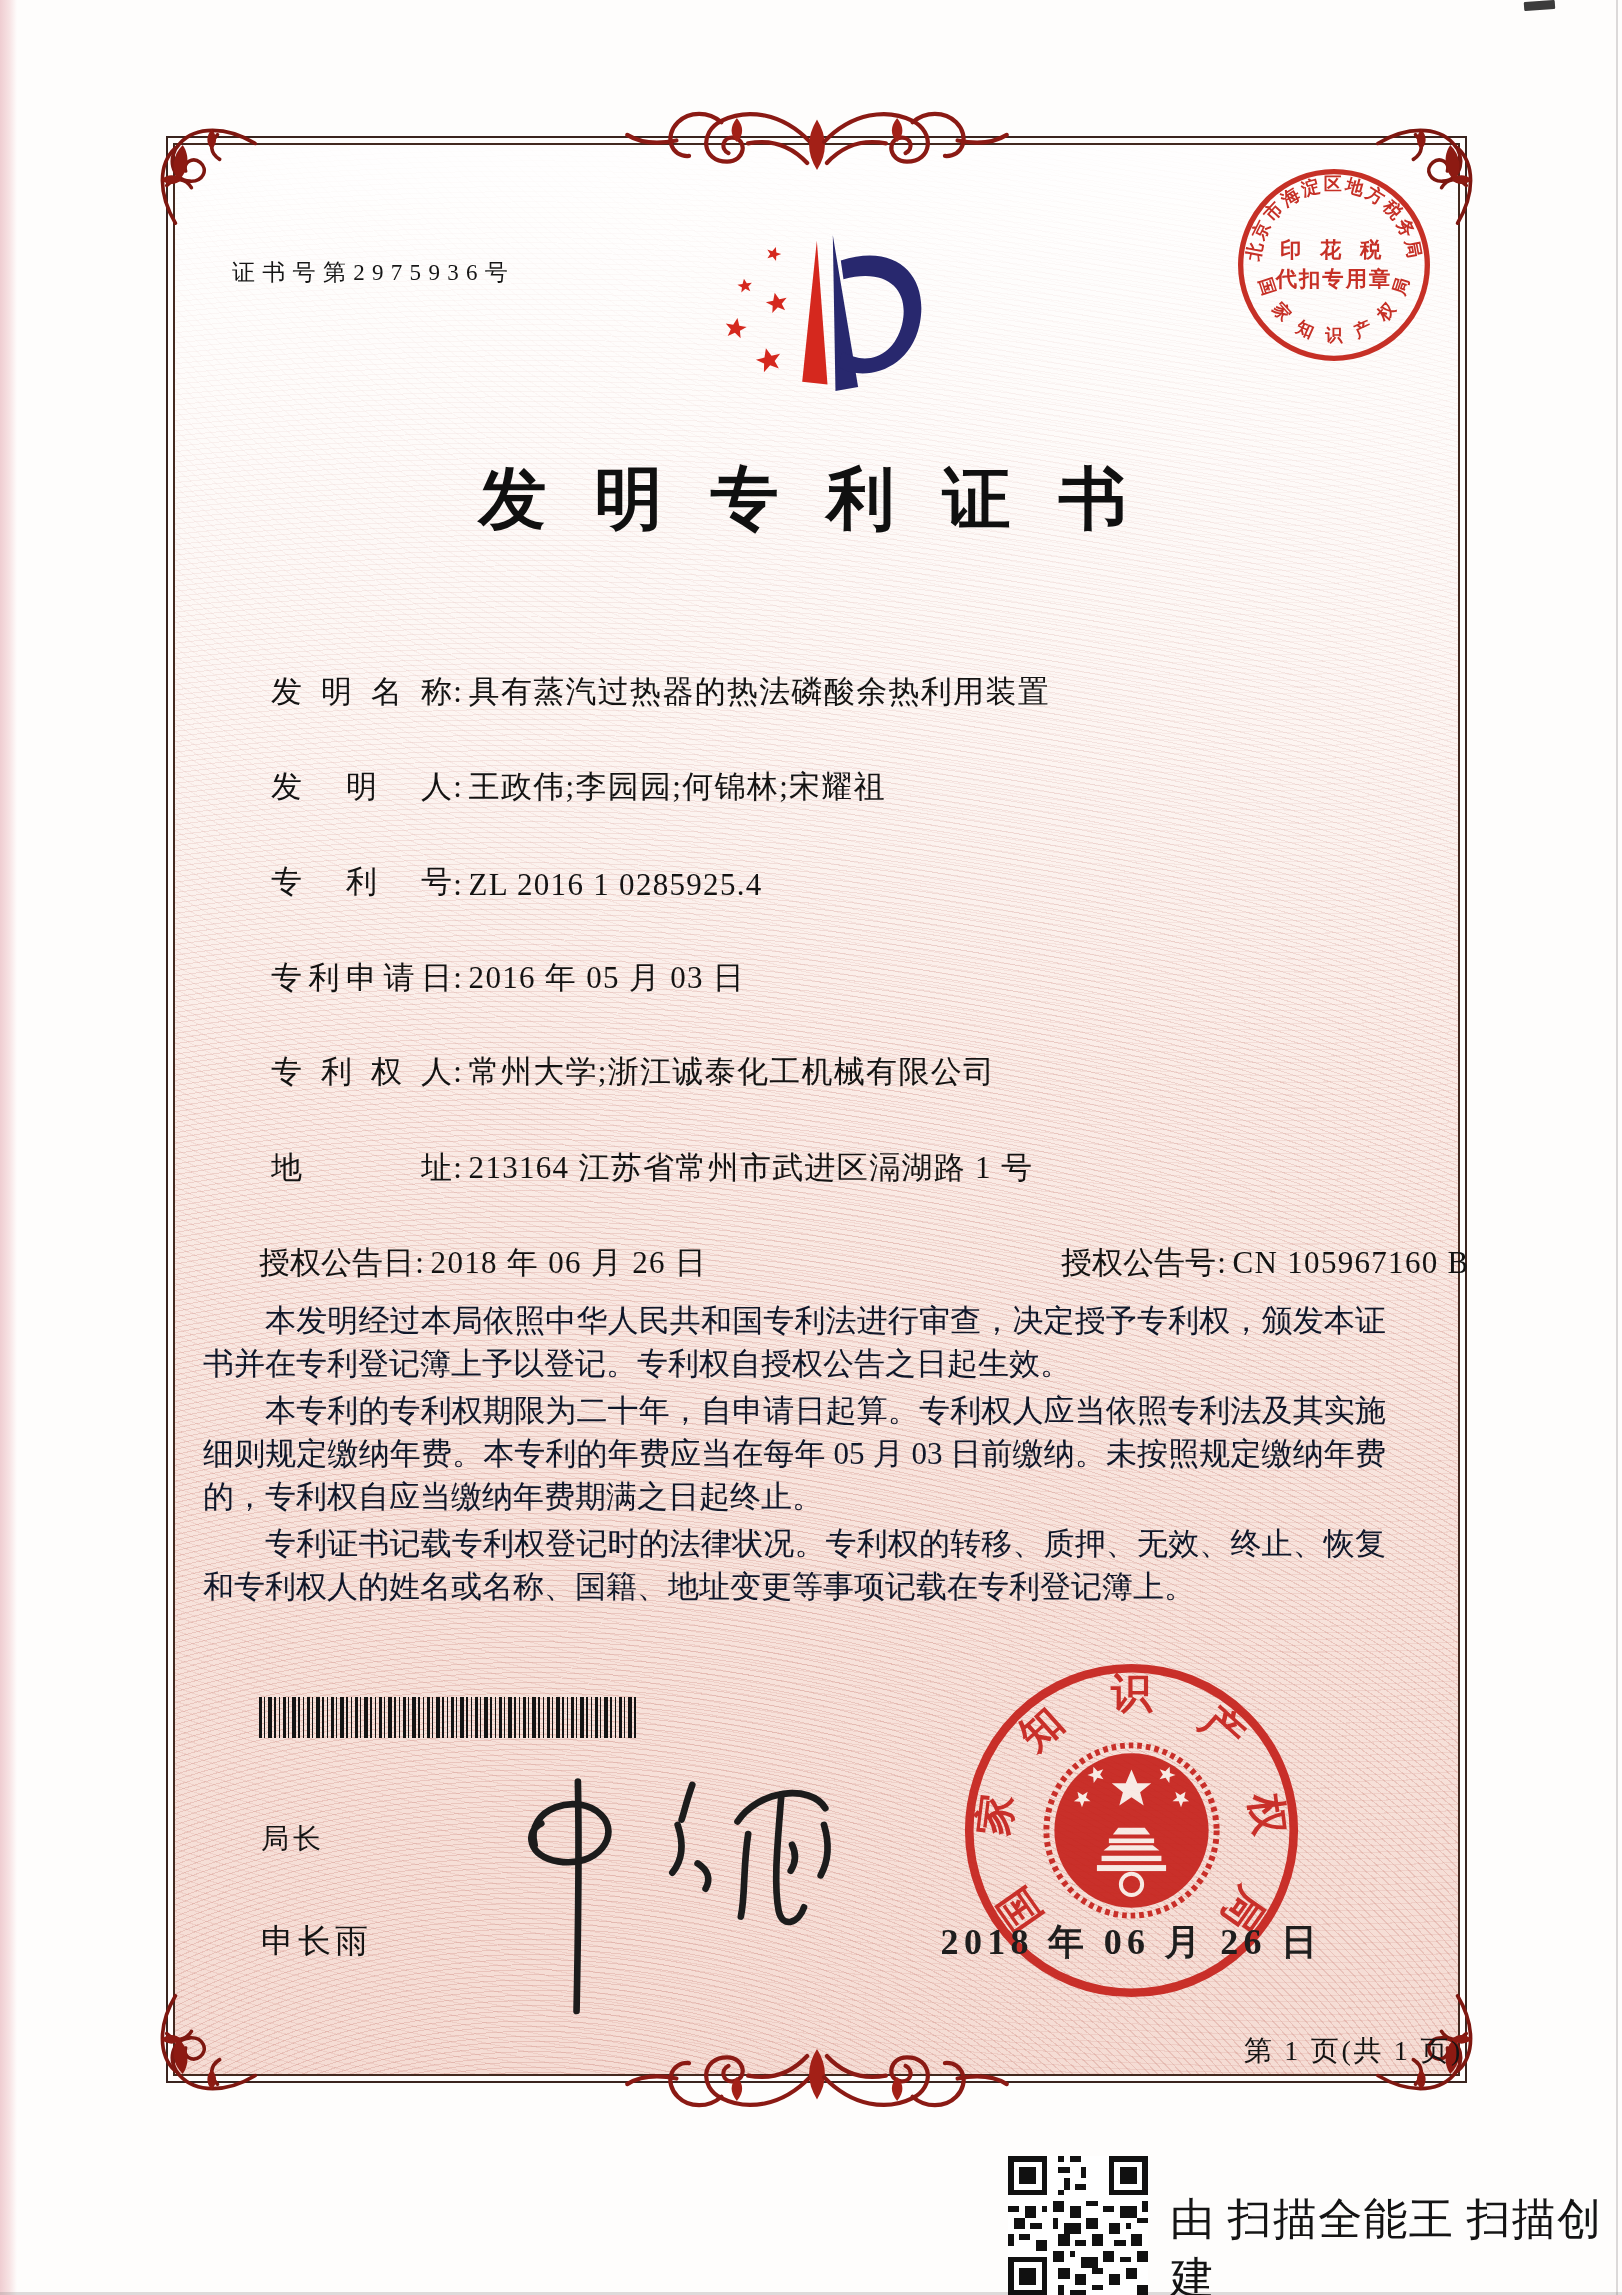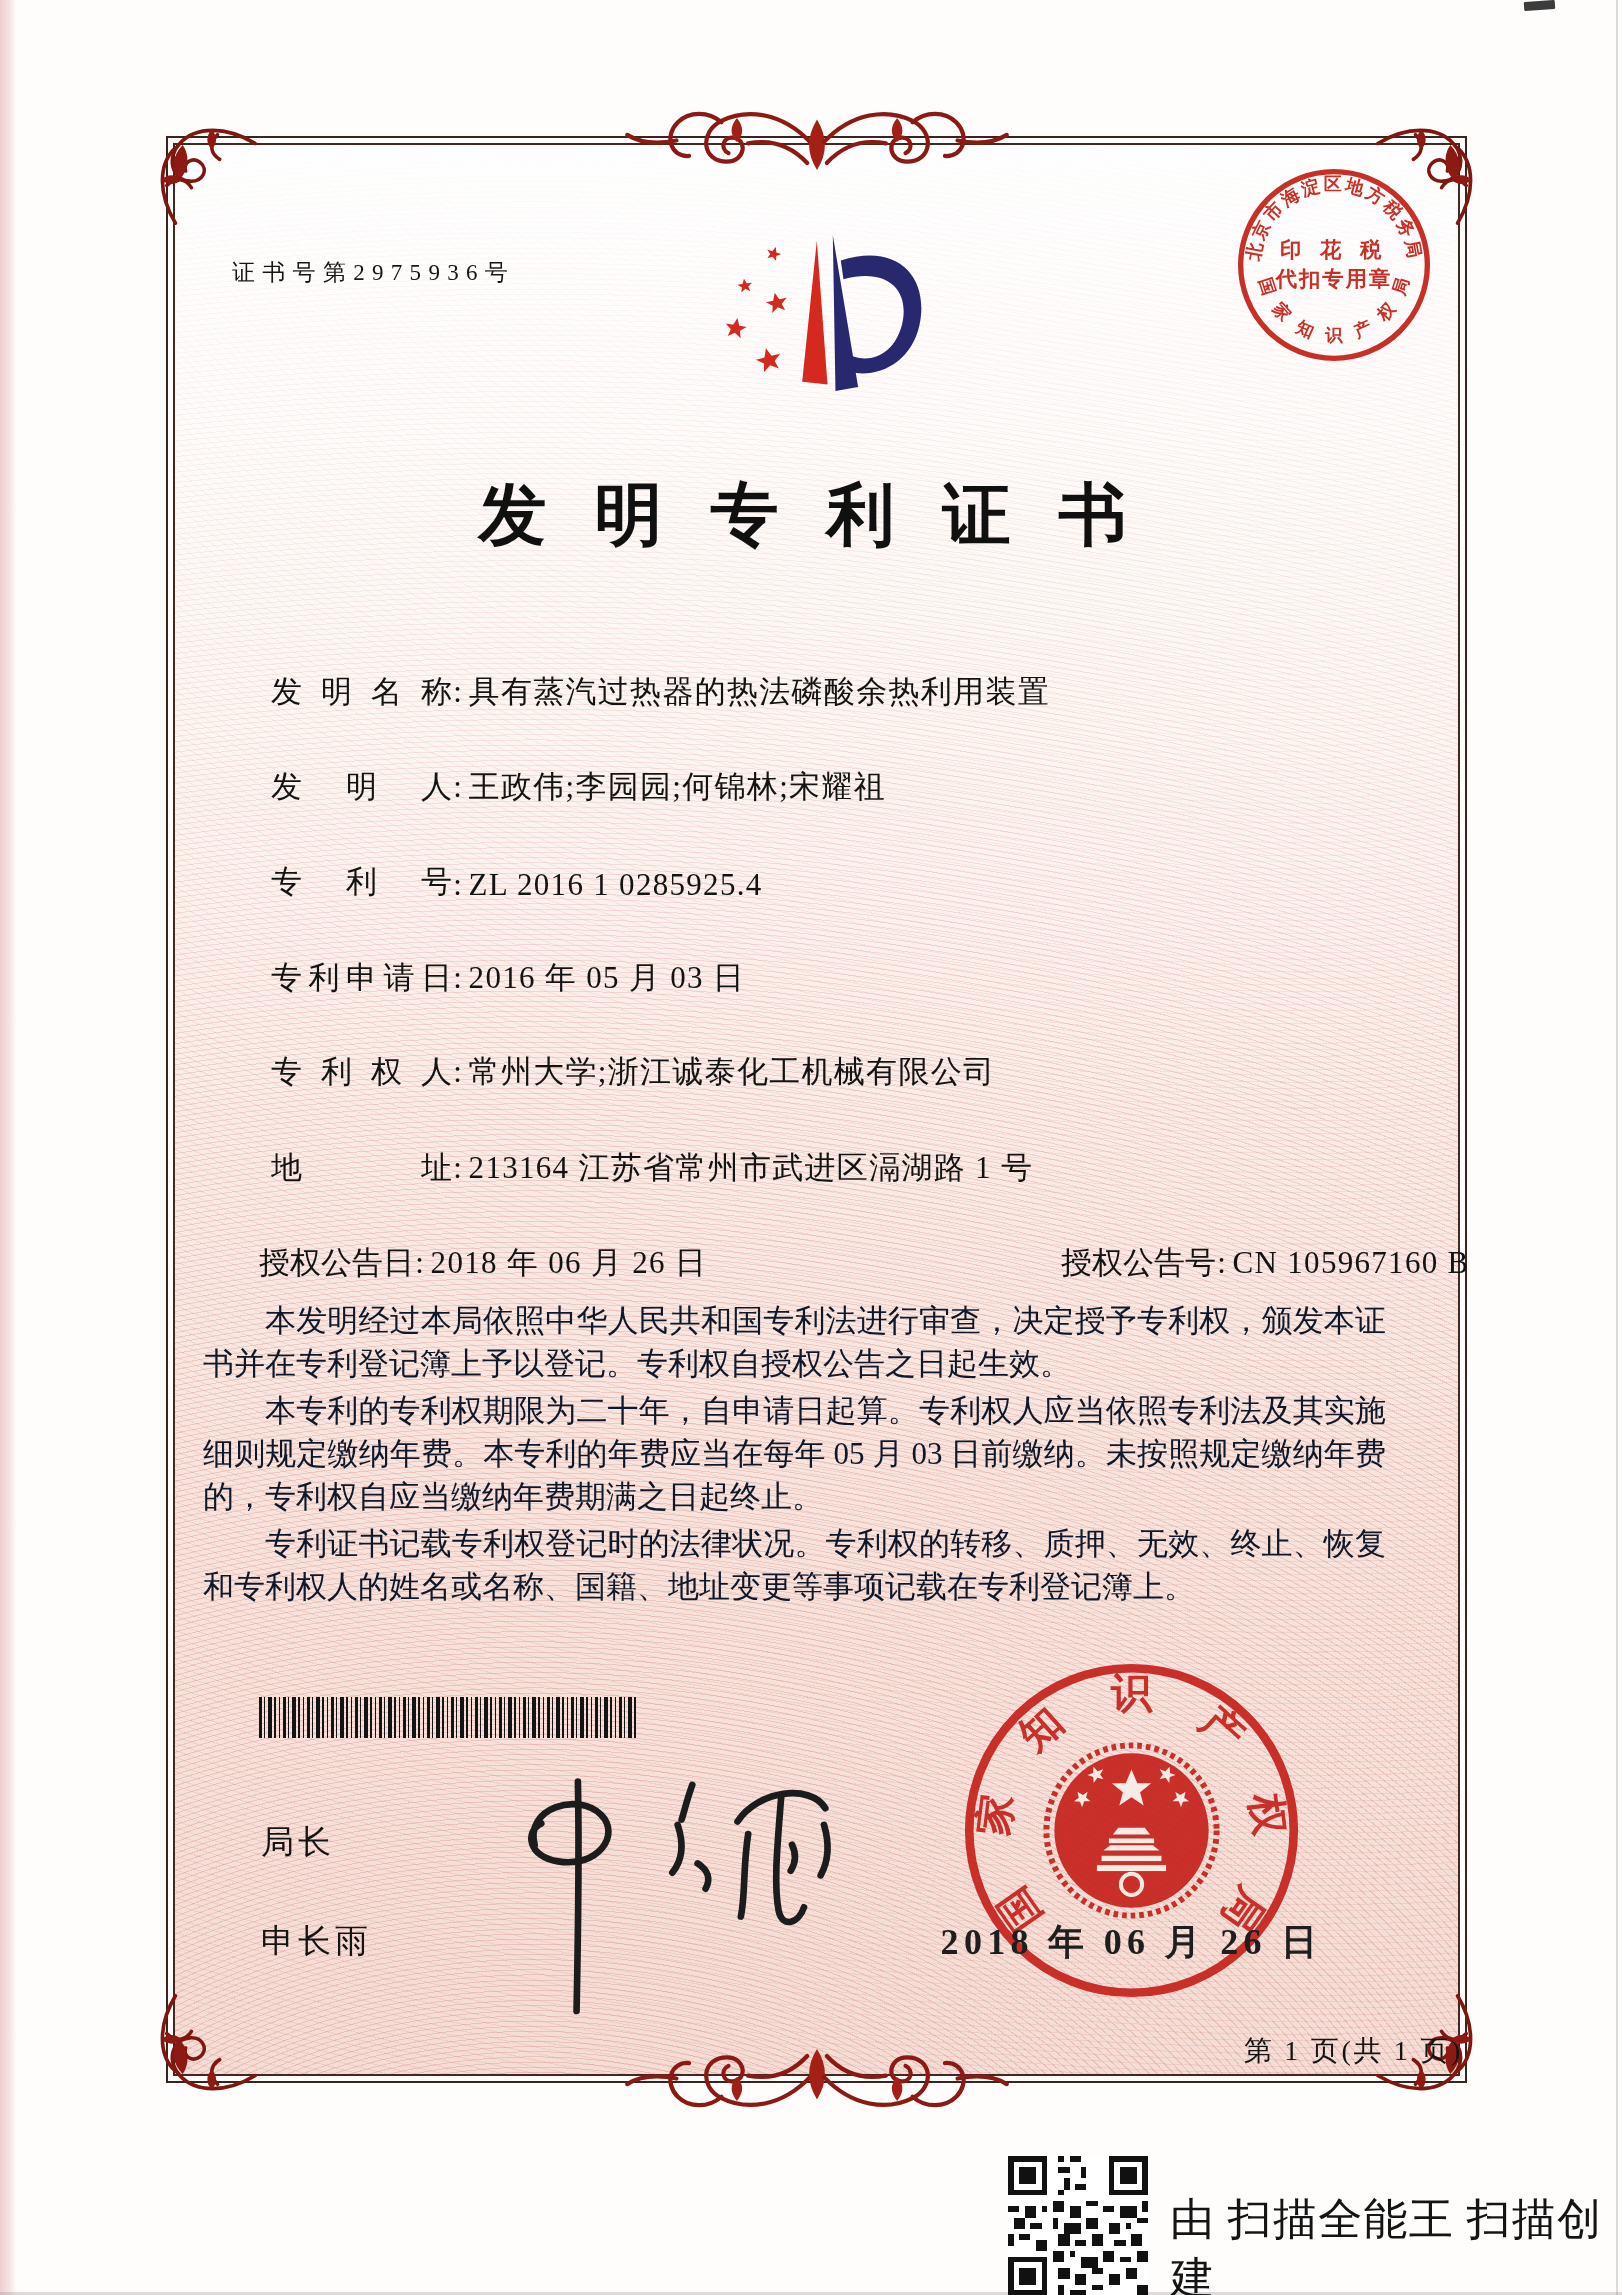--- a/index.html
+++ b/index.html
@@ -26,37 +26,37 @@
   .orn-tl{left:-22.6px;top:-25px;}
   .orn-tr{right:-22.6px;top:-25px;transform:scaleX(-1);}
   .orn-bl{left:-22.6px;bottom:-25px;transform:scaleY(-1);}
   .orn-br{right:-22.6px;bottom:-25px;transform:scale(-1,-1);}
   .orn-tc{left:50%;top:-40px;transform:translateX(-50%);}
   .orn-bc{left:50%;bottom:-40px;transform:translateX(-50%) scaleY(-1);}
 
   .abs{position:absolute;}
   #cert-no{left:232px;top:257px;font-size:23px;letter-spacing:7.3px;color:#161616;}
   #title{left:166px;top:454px;width:1297px;text-align:center;font-size:68px;font-weight:bold;
-         letter-spacing:48px;padding-left:24px;box-sizing:border-box;color:#101010;margin-top:16px;}
+         letter-spacing:48px;padding-left:24px;box-sizing:border-box;color:#101010;}
 
   .field-row{position:absolute;left:259px;font-size:31px;color:#131313;white-space:nowrap;}
   .flabel{display:inline-block;width:181px;text-align:justify;text-align-last:justify;vertical-align:bottom;margin-left:12px;}
   .fcolon{margin:0 6.7px 0 1.3px;}
   .fvalue{letter-spacing:1.3px;}
   #row-grant2{position:absolute;left:802px;top:0;}
 
   #body-text{left:203px;top:1299px;width:1183px;font-size:31px;line-height:43px;
              text-align:justify;color:#0f172a;}
   #body-text p{margin:0 0 4px 0;text-indent:2em;}
 
   #barcode{left:259px;top:1697px;width:379px;height:41px;
      background:repeating-linear-gradient(90deg,#141414 0 2.7px,rgba(0,0,0,0) 2.7px 4.7px,#141414 4.7px 6px,
        rgba(0,0,0,0) 6px 9.3px,#141414 9.3px 13.3px,rgba(0,0,0,0) 13.3px 15.3px,#141414 15.3px 16.6px,
        rgba(0,0,0,0) 16.6px 20px,#141414 20px 21px,rgba(0,0,0,0) 21px 24px);}
-  #officer-title{left:261px;top:1820px;font-size:33px;letter-spacing:4px;}
+  #officer-title{left:261px;top:1820px;font-size:28px;letter-spacing:4px;}
   #officer-name{left:261px;top:1919px;font-size:33px;letter-spacing:4px;font-family:Liberation Mono, monospace;}
   #signature{left:478px;top:1745px;}
   #seal{left:932px;top:1631px;opacity:.93;}
   #seal-date{left:932px;top:1918px;width:399px;text-align:center;font-size:36px;font-weight:bold;
              letter-spacing:5.3px;color:#1e1e1e;z-index:5;}
   #footer-page{left:166px;top:2032px;width:1297px;text-align:right;font-size:28px;letter-spacing:2.7px;}
 
   #tax-stamp{left:1234px;top:165px;opacity:.96;}
   #logo{left:705px;top:226px;}
 

